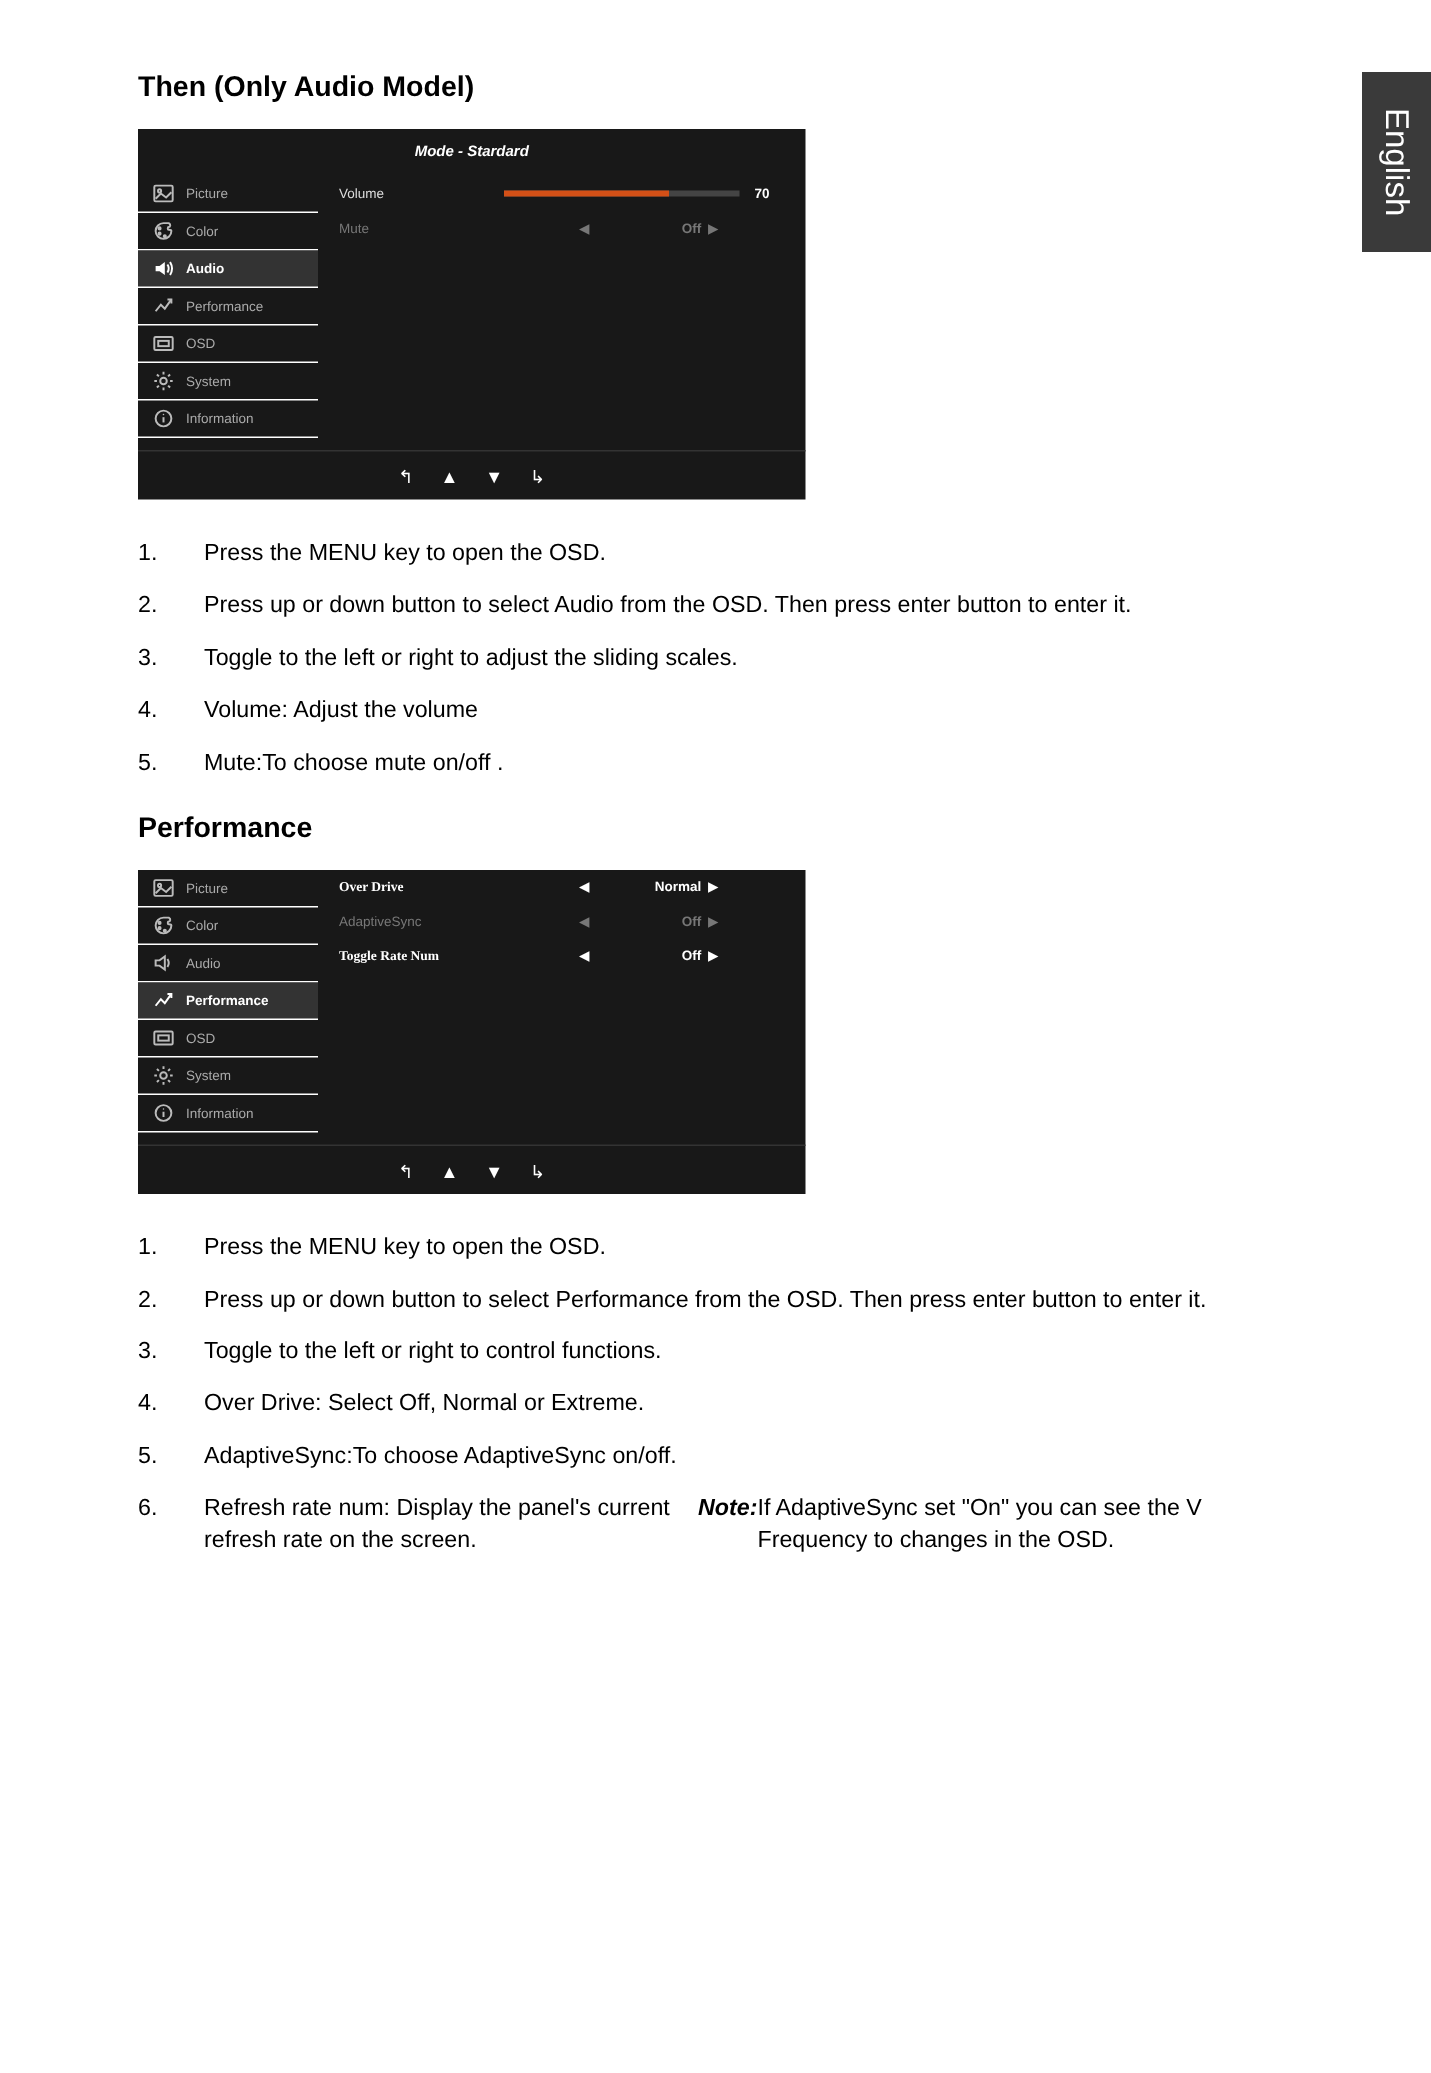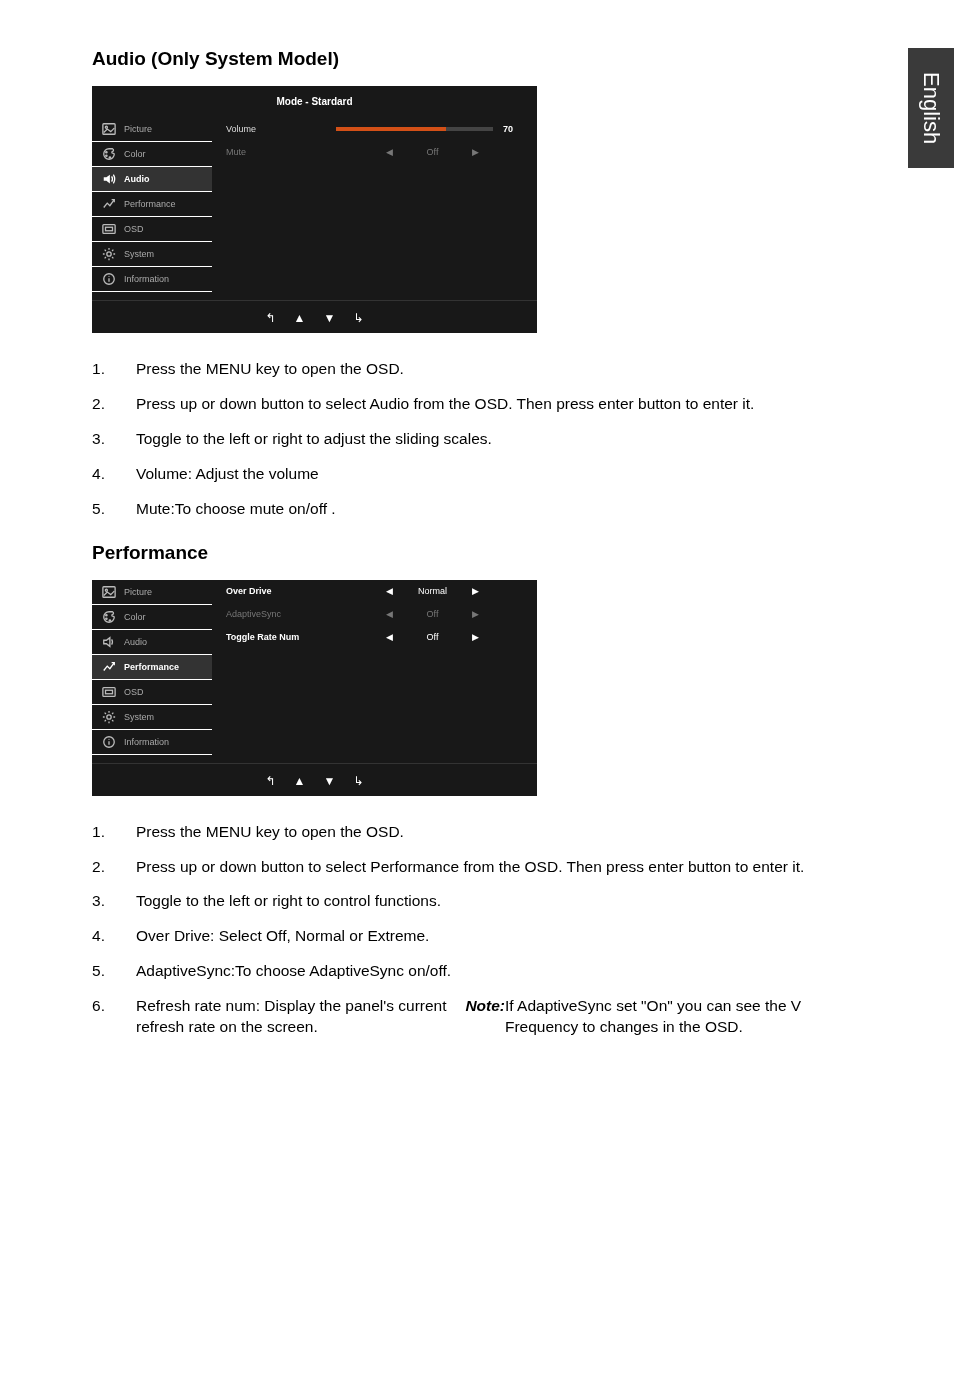--- a/index.html
+++ b/index.html
@@ -2,54 +2,54 @@
 <html><head>
 <meta charset="utf-8">
 <style>
   * { margin: 0; padding: 0; box-sizing: border-box; }
   body { font-family: Arial, Helvetica, sans-serif; background: #fff; color: #000; width: 954px; }
   .page { padding: 48px 92px 40px 92px; position: relative; }
   .lang-tab { position: absolute; right: 0; top: 48px; background: #3a3a3a; color: #fff; padding: 24px 10px; writing-mode: vertical-rl; text-orientation: mixed; font-size: 22px; font-family: Arial, sans-serif; }
   h2 { font-size: 19px; font-weight: bold; margin-bottom: 16px; }
   h2.section2 { margin-top: 22px; }
   .osd { width: 445px; background: #181818; margin-bottom: 26px; font-size: 10px; color: #ccc; }
-  .osd-mode { text-align: center; padding: 10px 0 10px 0; color: #fff; font-weight: bold; font-size: 10px; }
+  .osd-mode { text-align: center; padding: 10px 0 10px 0; color: #fff; font-weight: bold; font-size: 10px; font-style: italic; }
   .osd-body { display: flex; min-height: 175px;}
   .osd-sidebar { width: 120px; }
   .osd-sidebar .item { display: flex; align-items: center; gap: 8px; padding: 5px 6px 5px 10px; border-bottom: 1px solid #ffffff; color: #aaa; font-size: 9px; }
   .osd-sidebar .item.selected { background: #333; color: #fff; font-weight: bold; }
   .osd-sidebar .item .ic { width: 14px; height: 14px; flex: 0 0 14px; display:flex; align-items:center; justify-content:center; }
   .osd-sidebar .item .ic svg { stroke: #bbb; fill: none; stroke-width: 1.5; }
   .osd-sidebar .item.selected .ic svg { stroke: #fff; }
   .osd-content { flex: 1; padding: 0 8px 0 14px; }
   .osd-row { display: flex; align-items: center; height: 23px; font-size: 9px; }
   .osd-row .label { width: 110px; color: #ddd; }
   .osd-row.dim .label, .osd-row.dim .val, .osd-row.dim .arrow { color: #777; }
   .osd-row .mid { flex: 1; display: flex; align-items: center; justify-content: center; gap: 0; }
   .osd-row .arrow { width: 16px; text-align: center; color: #fff; font-size: 9px; }
-  .osd-row .val { min-width: 70px; text-align: center; color: #fff; font-weight: normal; }
-  .osd-row.bold .label { font-weight: bold; color: #fff; }
+  .osd-row .val { min-width: 70px; text-align: right; color: #fff; font-weight: bold; }
+  .osd-row.bold .label { font-weight: bold; color: #fff; font-family: Liberation Serif, serif; }
   .slider-wrap { display: flex; align-items: center; gap: 10px; flex: 1; }
   .slider { flex: 1; height: 4px; background: #444; position: relative; }
   .slider-fill { position: absolute; left: 0; top: 0; bottom: 0; background: #d35017; }
   .slider-val { width: 26px; color: #fff; font-weight: bold; }
   .osd-footer { display: flex; justify-content: center; gap: 18px; padding: 10px 0 8px 0; border-top: 1px solid #333; margin-top: 8px;}
   .osd-footer span { color: #fff; font-size: 12px; }
   ol.instr { list-style: none; counter-reset: step; margin: 0 0 8px 0; padding: 0; }
   ol.instr > li { counter-increment: step; display: flex; align-items: flex-start; margin-bottom: 14px; font-size: 15.5px; line-height: 1.35; }
   ol.instr > li::before { content: counter(step) "."; width: 44px; flex: 0 0 44px; }
   ol.instr .note { font-style: italic; font-weight: bold; }
 </style>
 </head>
 <body>
 
 <div class="page">
   <div class="lang-tab">English</div>
 
-  <h2>Audio (Only System Model)</h2>
+  <h2>Then (Only Audio Model)</h2>
 
   <div class="osd">
     <div class="osd-mode">Mode - Stardard</div>
     <div class="osd-body">
       <div class="osd-sidebar">
         <div class="item">
           <span class="ic">
               <svg viewBox="0 0 16 16">
                 <rect x="1" y="2" width="14" height="12" rx="1"></rect>
                 <circle cx="5" cy="6" r="1.2"></circle>

